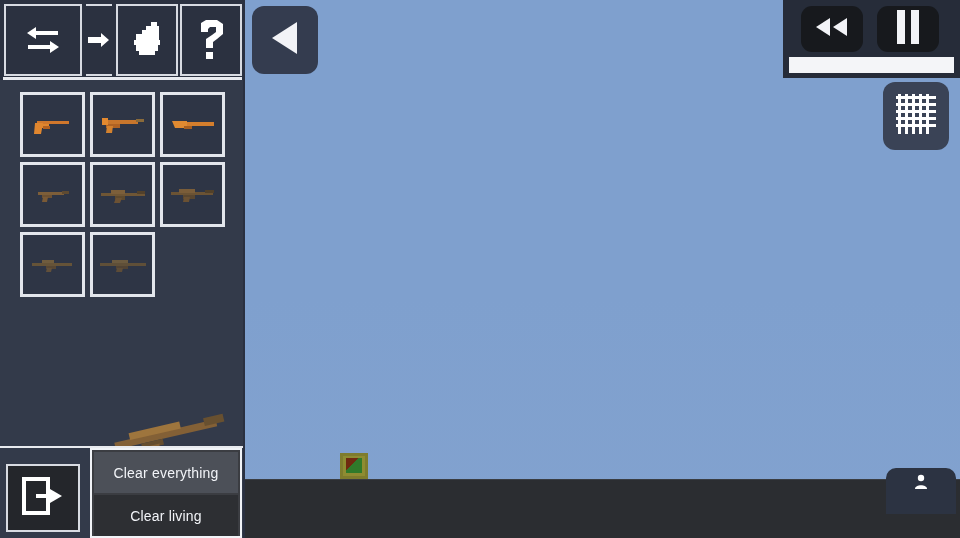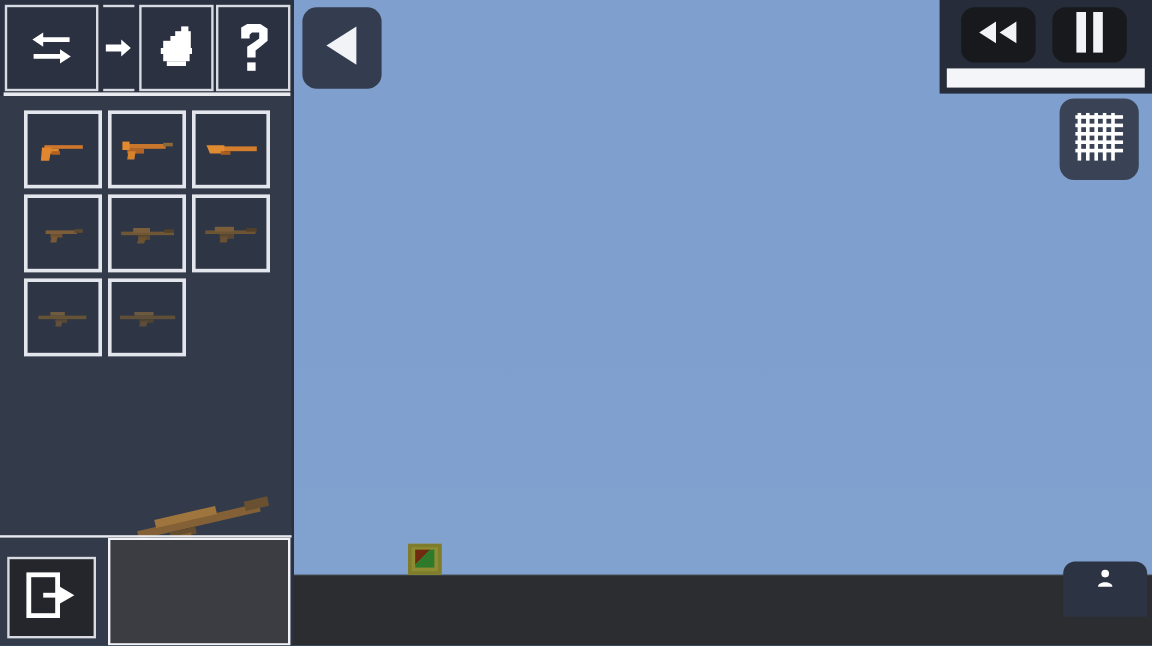--- a/index.html
+++ b/index.html
@@ -427,20 +427,22 @@
       <span>
         <svg width="44" height="42" viewBox="0 0 44 42">
           <rect x="3" y="4" width="24" height="34" fill="none" stroke="#ffffff" stroke-width="4"></rect>
           <rect x="15" y="19" width="16" height="4" fill="#ffffff"></rect>
           <path d="M29 14 L41 21 L29 28 Z" fill="#ffffff"></path>
         </svg>
       </span>
     </div>
 
     <div class="clear-panel">
+      <div class="clear-btn" id="clear-everything">Clear everything</div>
+      <div class="clear-btn" id="clear-living">Clear living</div>
     </div>
 
     <div class="sidebar-edge"></div>
   </div>
 
   <div class="round-btn" id="back-btn">
     <span>
       <svg width="32" height="38" viewBox="0 0 32 38">
         <path d="M28 3 L28 35 L3 19 Z" fill="#f2f3f7"></path>
       </svg>

